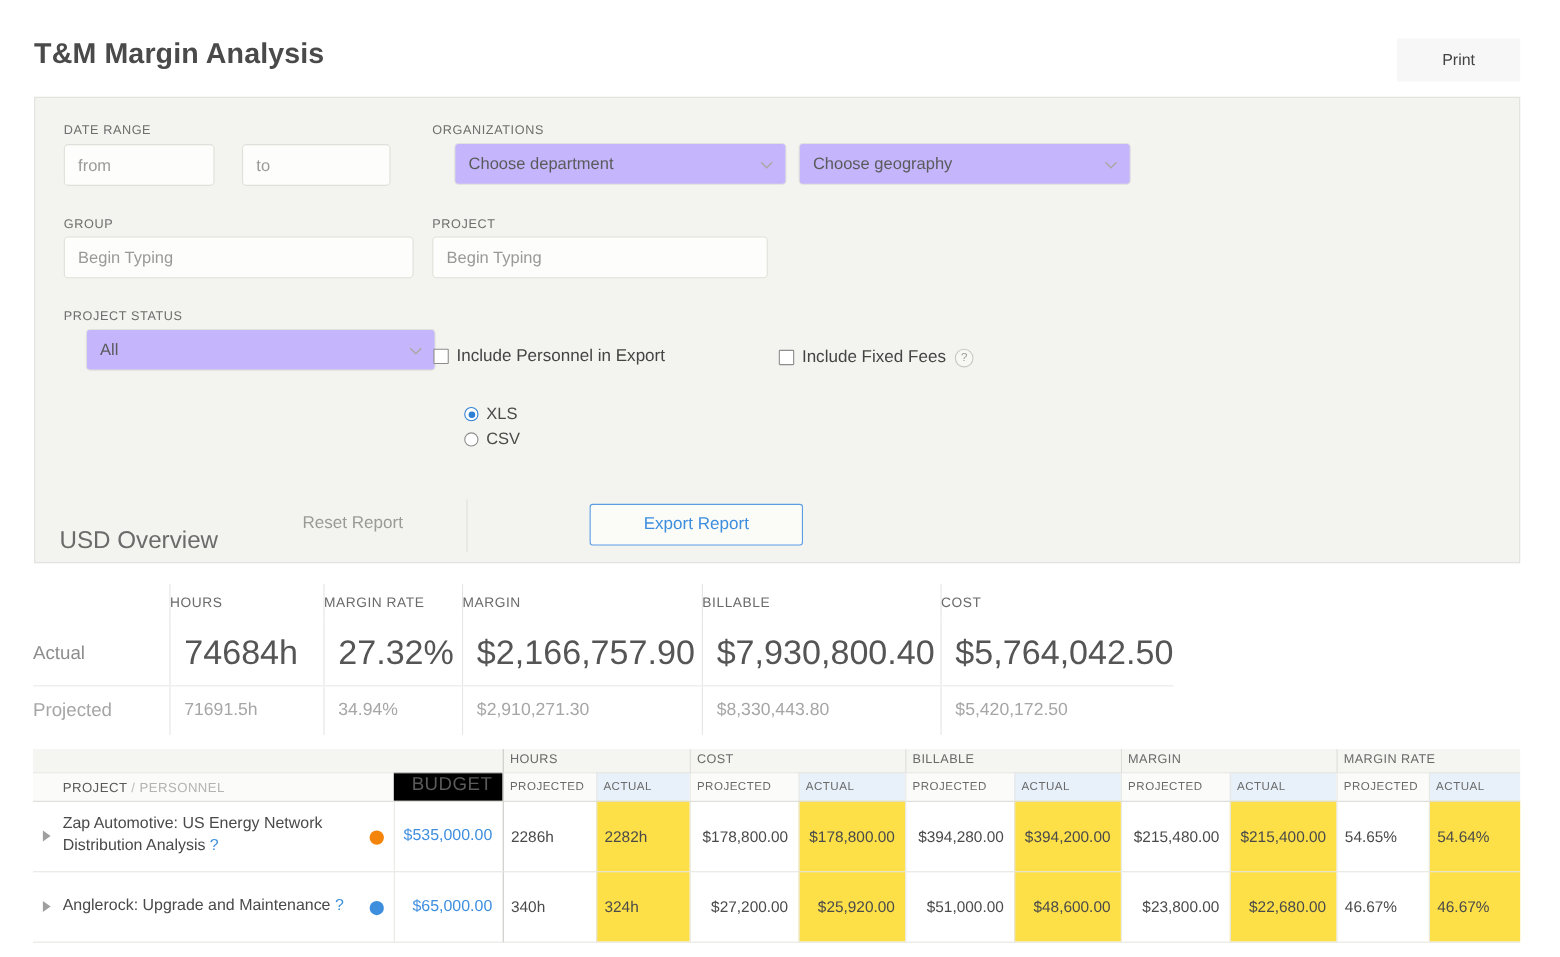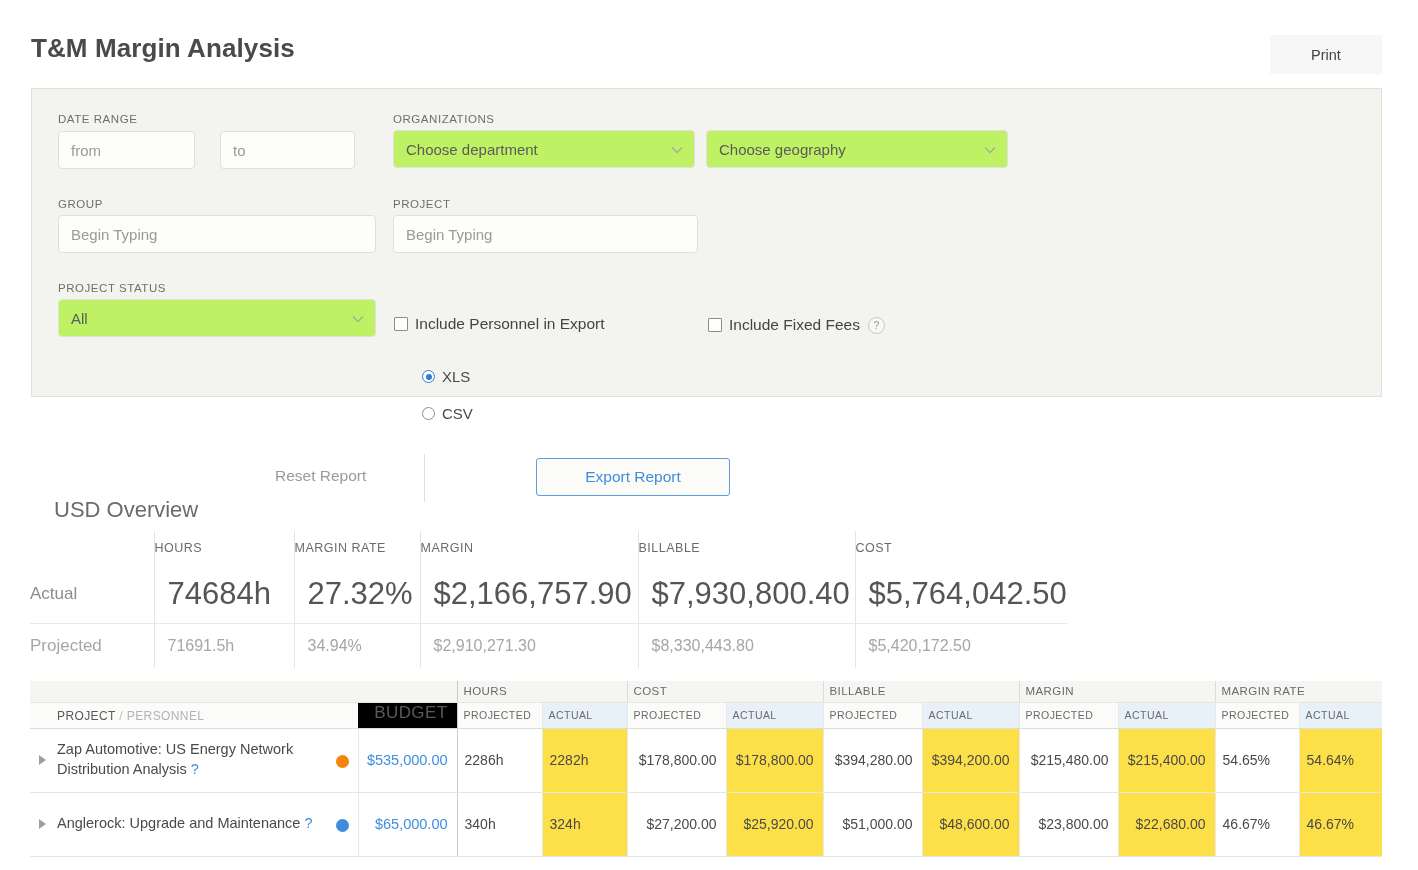--- a/index.html
+++ b/index.html
@@ -42,21 +42,21 @@
     font-family: "Liberation Sans", sans-serif;
     cursor: pointer;
     line-height: 39px;
     text-align: center;
   }
 
   
   .filter-panel {
     position: absolute;
     left: 31px; top: 88px;
-    width: 1351px; height: 309px;
+    width: 1351px; height: 424px;
     background: #f3f4ef;
     border: 1px solid #e2e2dd;
   }
   .field-label {
     position: absolute;
     font-size: 11.5px;
     letter-spacing: .55px;
     color: #6e6e6e;
     text-transform: uppercase;
   }
@@ -67,29 +67,30 @@
     border-radius: 4px;
     font-size: 15px;
     font-family: "Liberation Sans", sans-serif;
     color: #444;
     padding: 0 12px;
     outline: none;
   }
   .txt-input::placeholder { color: #9a9a98; }
   .sel-box {
     position: absolute;
-    background: #bef264;
+    background: #c4b5fd;
     border: 1px solid #e2e2dc;
     border-radius: 4px;
     font-size: 15px;
     color: #5b5b5b;
     padding: 0 12px;
     display: flex;
     align-items: center;
     cursor: pointer;
+    margin-left: 20px;
   }
   .sel-box .chev {
     position: absolute;
     right: 12px; top: 50%;
     margin-top: -3px;
     width: 11px; height: 7px;
     pointer-events: none;
   }
   .sel-box .chev svg { display:block; }
 
@@ -184,21 +185,21 @@
     border-radius: 3px;
     color: #3e8ede;
     font-size: 15.5px;
     font-family: "Liberation Sans", sans-serif;
     cursor: pointer;
   }
 
   
   .overview-title {
     position: absolute;
-    left: 54px; top: 497px;
+    left: 54px; top: 478px;
     font-size: 22px;
     font-weight: 400;
     color: #6b6b6b;
   }
   .ov-table {
     position: absolute;
     left: 30px; top: 531px;
     border-collapse: collapse;
   }
   .ov-table td, .ov-table th {
@@ -421,21 +422,21 @@
       <span class="help-badge">?</span>
     </label>
 
     <div class="btn-link">Reset Report</div>
     <div class="divider-v"></div>
 
     <label class="radio-wrap" style="left:390px; top:279px;">
       <span class="radio-dot on"></span>
       <span>XLS</span>
     </label>
-    <label class="radio-wrap" style="left:390px; top:316px;">
+    <label class="radio-wrap" style="left:390px; top:302px;">
       <span class="radio-dot"></span>
       <span>CSV</span>
     </label>
 
     <button class="btn-outline">Export Report</button>
   </div>
 
   <div class="overview-title">USD Overview</div>
 
   <table class="ov-table">

